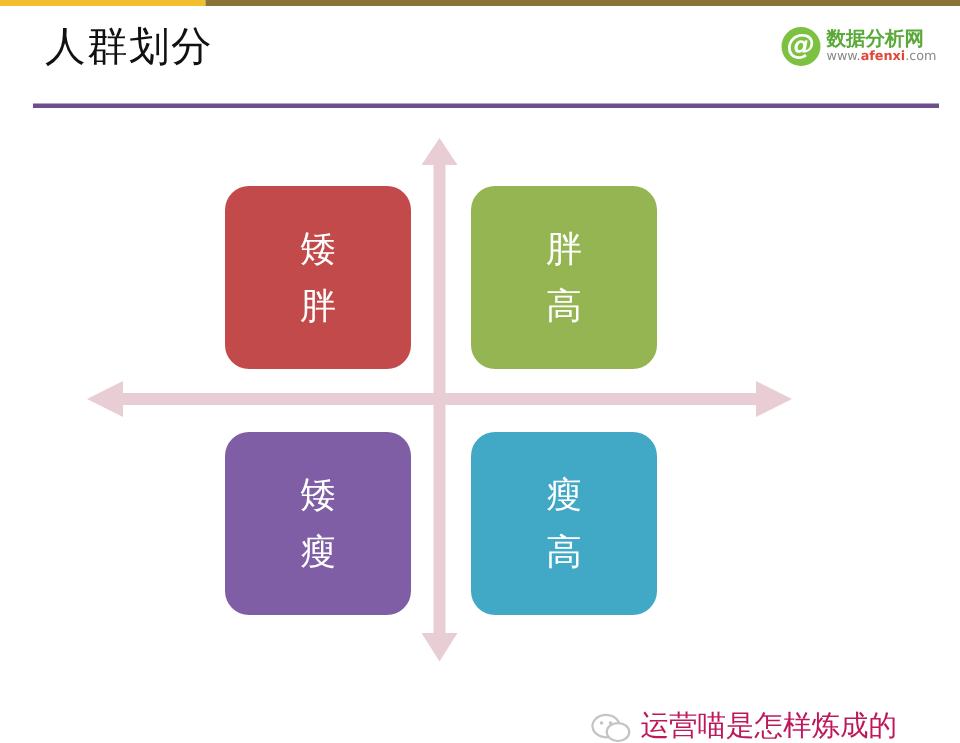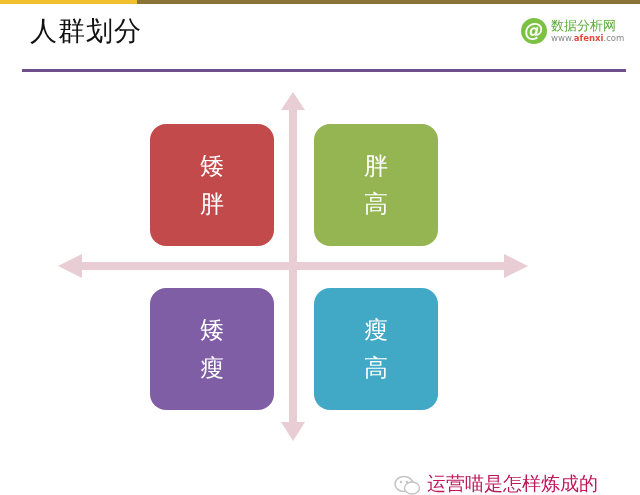--- a/index.html
+++ b/index.html
@@ -6,21 +6,21 @@
   body { width:640px; height:495px; background:#ffffff; position:relative; overflow:hidden;
          font-family:"DejaVu Sans", "Liberation Sans", sans-serif; }
   .topbar-left { position:absolute; left:0; top:0; width:137px; height:4px; background:#f2c02e; }
   .topbar-right { position:absolute; left:137px; top:0; width:503px; height:4px; background:#8a7336; }
   .title { position:absolute; left:30px; top:13px; font-size:27px; color:#111; letter-spacing:1px; }
   .rule { position:absolute; left:22px; top:69px; width:604px; height:3px; background:#6d4f8c; }
   .logo { position:absolute; left:521px; top:17px; width:115px; height:30px; }
   .logo-icon { position:absolute; left:0; top:1px; width:26px; height:26px; border-radius:50%;
                background:#7cc142; color:#fff; font-size:19px; font-style:italic; font-weight:bold;
                text-align:center; line-height:24px; }
-  .logo-cn { position:absolute; left:30px; top:0; font-size:13px; color:#5aaa3a; white-space:nowrap; }
+  .logo-cn { position:absolute; left:30px; top:0; font-size:13px; color:#5aaa3a; white-space:nowrap;font-weight:bold; }
   .logo-url { position:absolute; left:30px; top:16px; font-size:8.5px; color:#888; white-space:nowrap; }
   .logo-url b { color:#e0483a; font-weight:bold;text-align:right; }
   .axes { position:absolute; left:0; top:0; }
   .box { position:absolute; width:124px; height:122px; border-radius:16px; color:#fff;
          font-size:24px; display:flex; flex-direction:column; align-items:center; justify-content:center;
          line-height:38px; }
   .footer { position:absolute; left:393px; top:451px; font-size:19px; color:#be185d; white-space:nowrap;margin-top:20px; }
   .footer-icon { display:inline-block; vertical-align:middle; margin-right:6px; }
 </style>
 </head>

